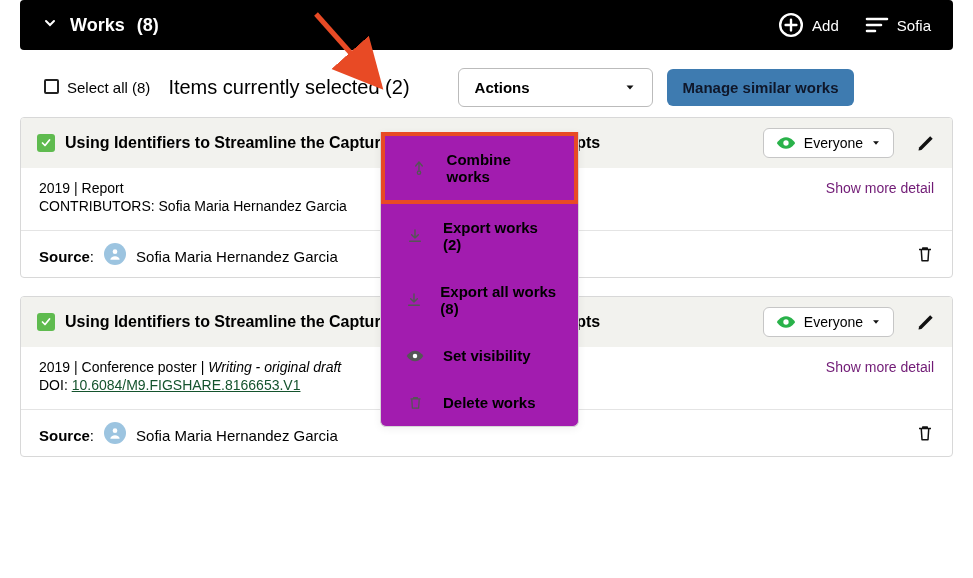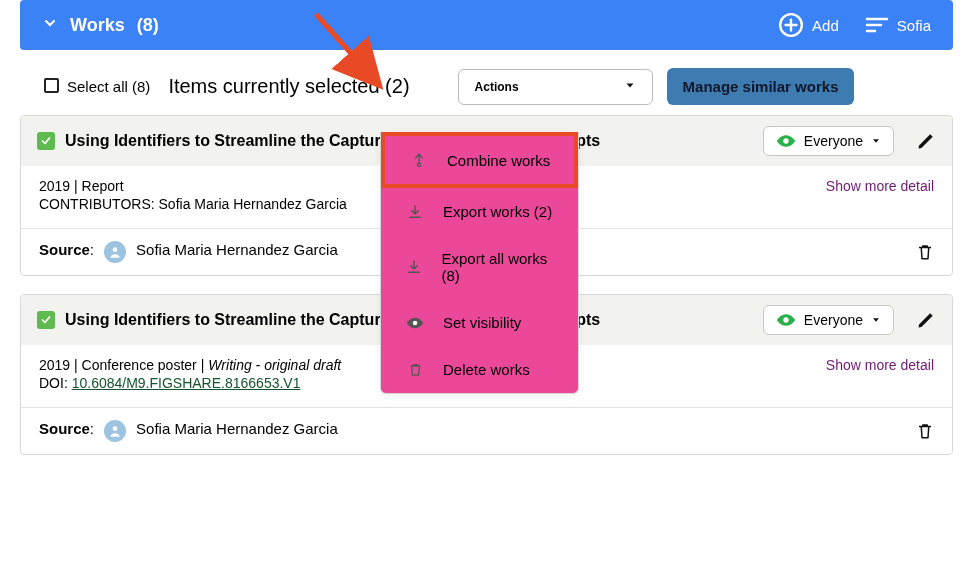--- a/index.html
+++ b/index.html
@@ -1,20 +1,20 @@
 <!DOCTYPE html>
 <html><head>
   <meta charset="utf-8">
   <style>
     * { margin: 0; padding: 0; box-sizing: border-box; font-family: -apple-system, BlinkMacSystemFont, "Segoe UI", Helvetica, Arial, sans-serif; }
     body { width: 973px; background: #fff; padding: 0; }
 
     
     .header {
-      background: #3b82f6;
+      background: #000000;
       color: #fff;
       display: flex;
       align-items: center;
       justify-content: space-between;
       padding: 12px 22px;
       border-radius: 4px;
       margin: 0 20px 14px 20px;
     }
     .header-left { display: flex; align-items: center; gap: 12px; font-weight: 700; }
     .header-title { font-size: 18px; font-weight: 700; }
@@ -48,21 +48,21 @@
     .selectall-label { font-size: 15px; }
     .items-selected { font-size: 20px; margin-left: 4px; }
 
     .actions-btn {
       position: relative;
       border: 1px solid #bbb;
       border-radius: 6px;
       background: #fff;
       padding: 10px 46px 10px 16px;
       font-weight: 700;
-      font-size: 12px;
+      font-size: 15px;
       cursor: pointer;
       min-width: 195px;
       text-align: left;
     }
     .actions-caret {
       position: absolute;
       right: 16px; top: 50%;
       transform: translateY(-50%);
     }
     .manage-btn {
@@ -75,27 +75,28 @@
       font-size: 15px;
       cursor: pointer;
     }
 
     
     .dropdown {
       position: absolute;
       left: 380px;
       top: 132px;
       width: 199px;
-      background: #ec4899;
+      background: #a21caf;
       border: 1px solid #d6d6d6;
       border-top: none;
       border-radius: 0 0 6px 6px;
       box-shadow: 0 2px 8px rgba(0,0,0,0.06);
       z-index: 50;
       overflow: hidden;
+      font-weight: bold;
     }
     .dropdown-item {
       display: flex;
       align-items: center;
       gap: 18px;
       padding: 15px 18px 15px 24px;
       font-size: 15px;
       cursor: pointer;
     }
     .dropdown-item.highlight {
@@ -140,21 +141,21 @@
       color: #701a75; font-size: 14px; cursor: pointer;
     }
 
     .card-footer {
       border-top: 1px solid #e4e4e4;
       padding: 12px 18px;
       display: flex;
       align-items: center;
       justify-content: space-between;
     }
-    .source-left { display: flex; align-items: flex-start; gap: 10px; font-size: 15px; }
+    .source-left { display: flex; align-items: flex-end; gap: 10px; font-size: 15px; }
     .source-label { font-weight: 700; }
     .avatar {
       width: 22px; height: 22px; border-radius: 50%; background: #9cc4e0;
       display: flex; align-items:center; justify-content:center;
     }
     .trash { cursor: pointer; display:flex; }
 
     .page-wrap { position: relative; }
   </style>
 </head>

